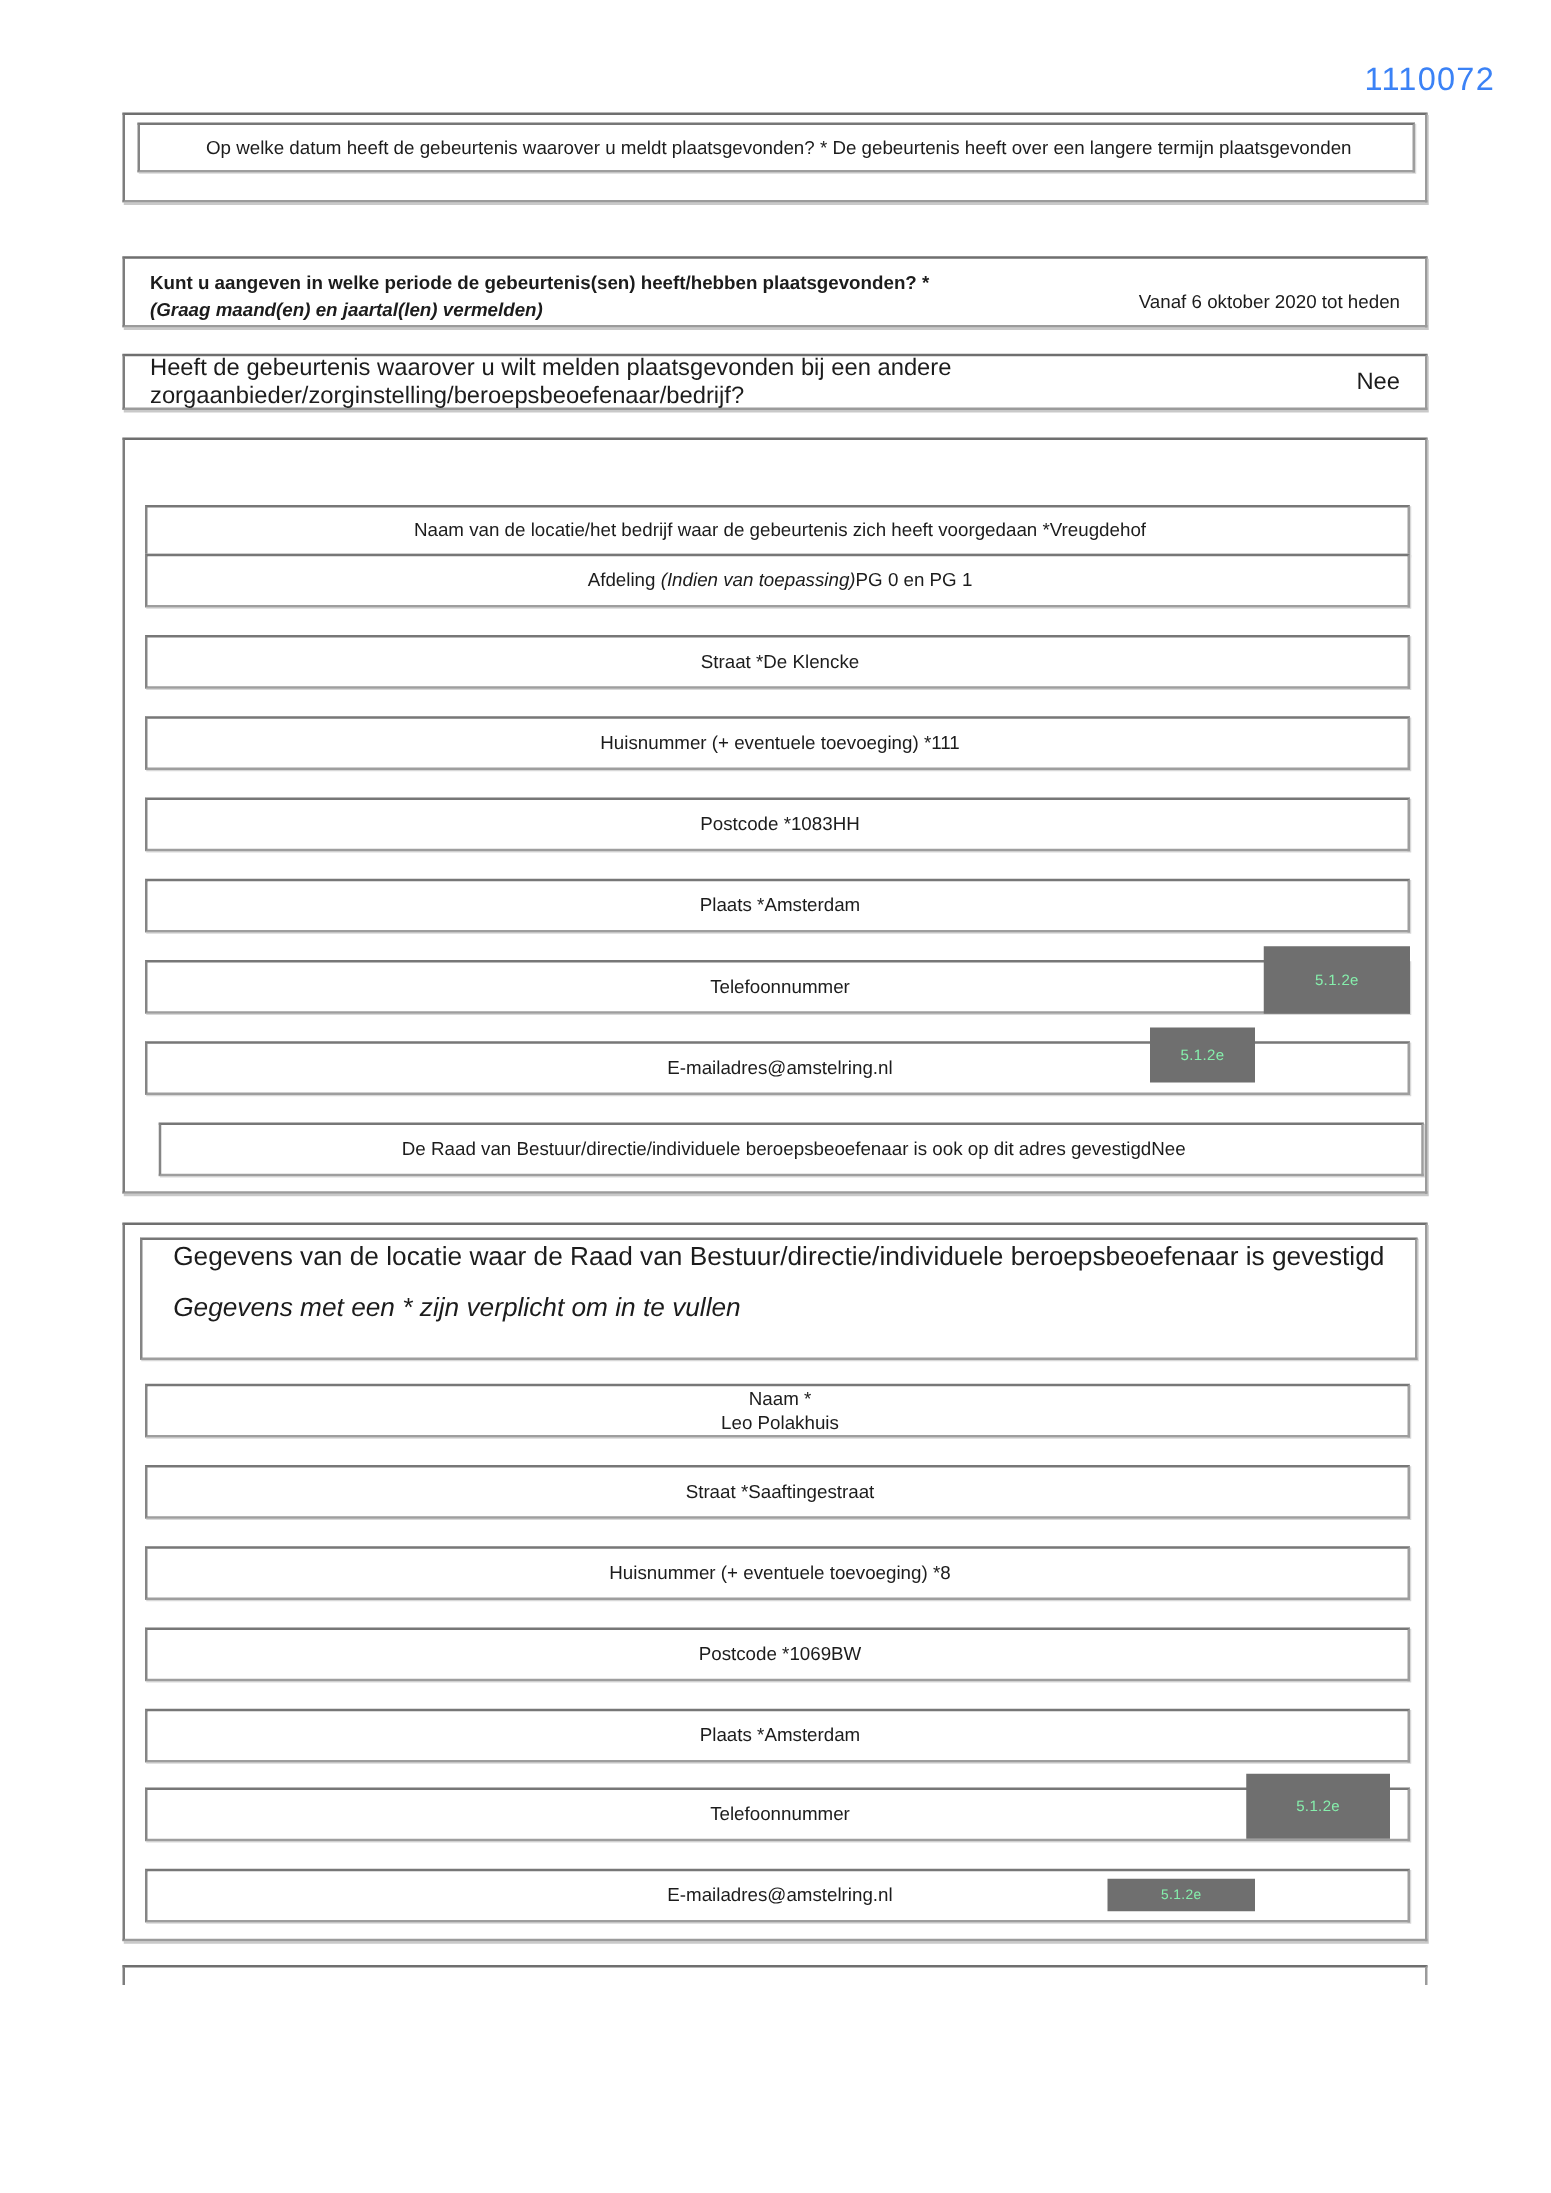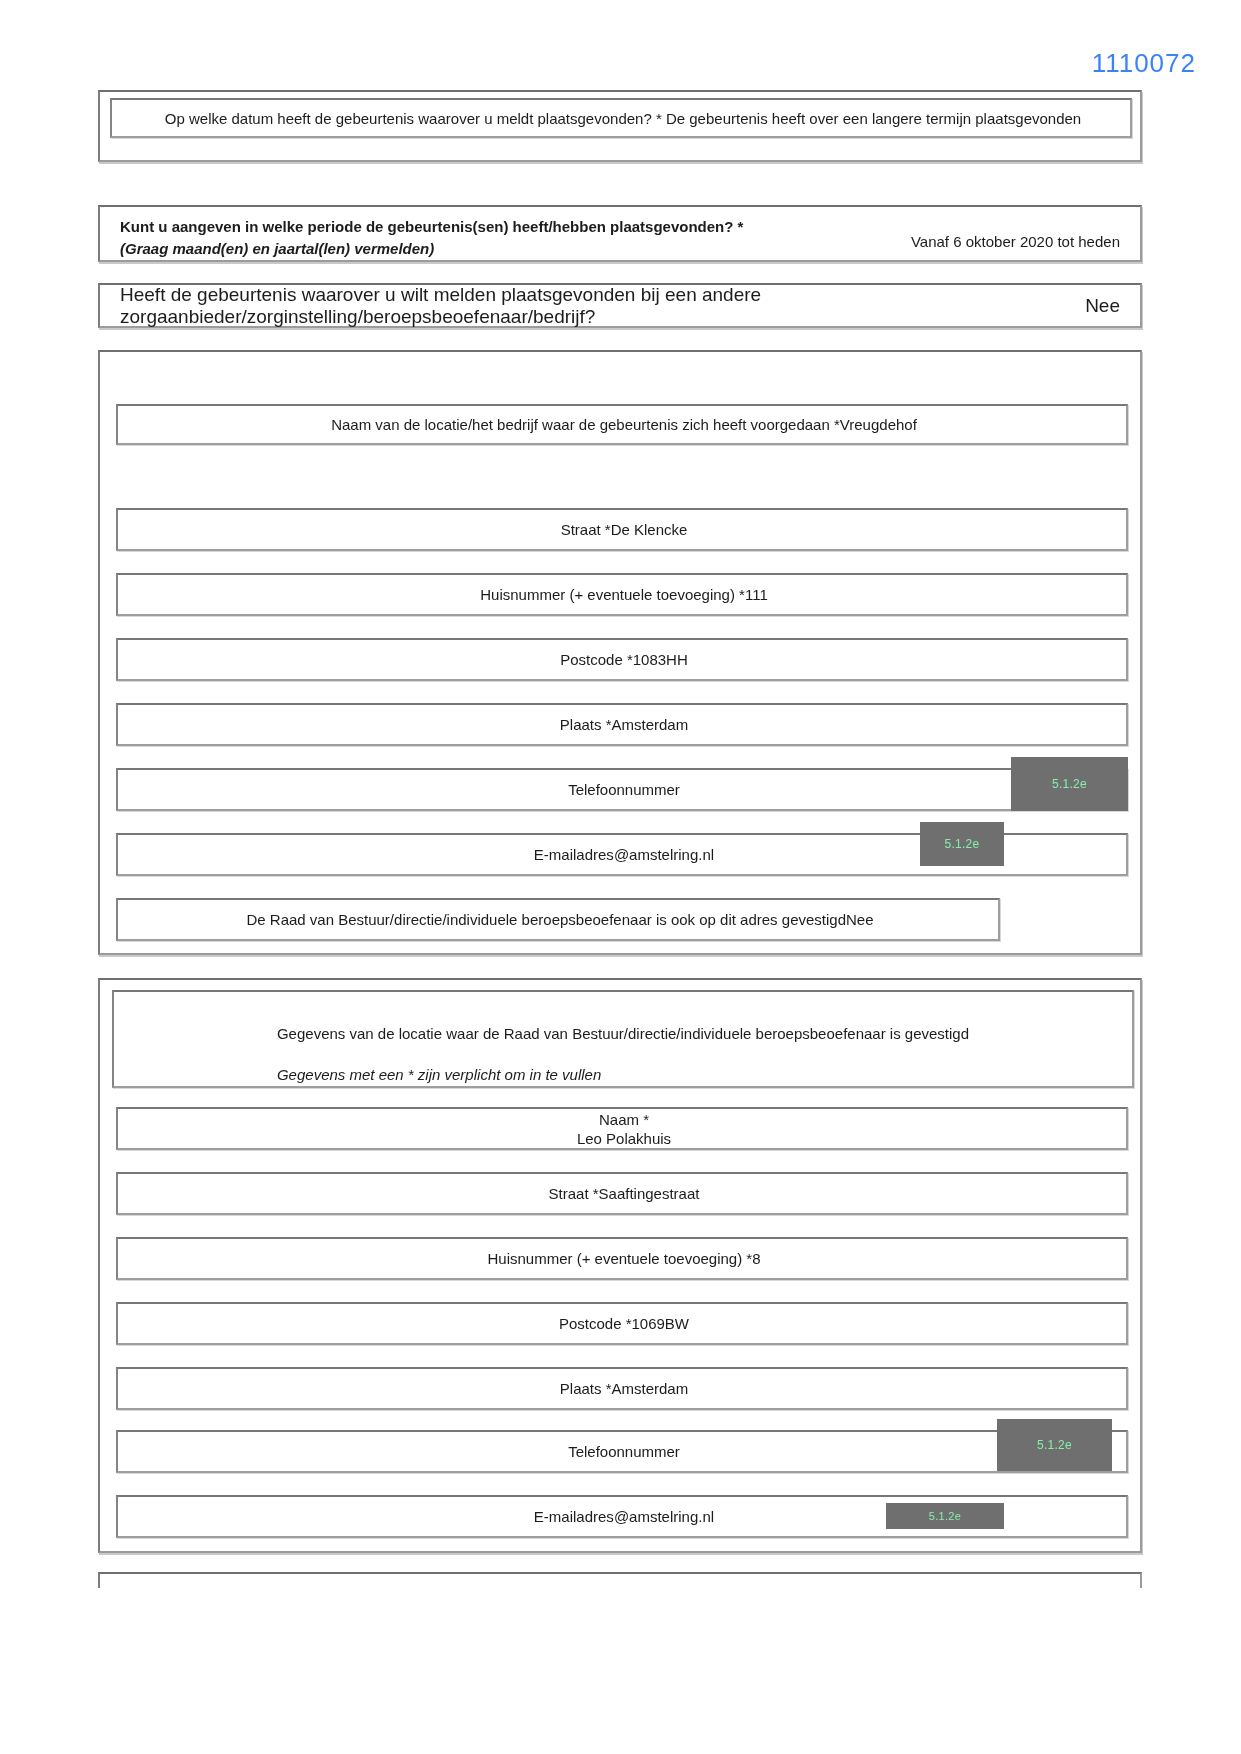--- a/index.html
+++ b/index.html
@@ -26,21 +26,21 @@
   }
   .row .label{white-space:nowrap;}
   .row .value{white-space:nowrap;text-align:right;}
   .italic{font-style:italic;}
   .qbox-single{
     display:flex;align-items:center;justify-content:space-between;
     padding:0 20px;font-size:19px;
   }
   .q2-lines{padding:9px 20px 0 20px;font-size:15px;line-height:22px;font-weight:bold;}
   .q2-answer{position:absolute;right:20px;bottom:10px;font-size:15px;white-space:nowrap;}
-  .sec-head{padding:32px 18px 0 18px;font-size:15px;line-height:19px;}
+  .sec-head{padding:4px 18px 0 18px;font-size:21px;line-height:19px;}
   .sec-head .note{margin-top:22px;}
   .redact{
     position:absolute;display:flex;align-items:center;justify-content:center;
     color:#86efac;font-size:12px;letter-spacing:0.3px;
   }
   .red-d-tel{right:-2px;top:-13px;width:117px;height:54px;}
   .red-d-mail{right:122px;top:-13px;width:84px;height:44px;}
   .red-e-tel{right:14px;top:-13px;width:115px;height:52px;}
   .red-e-mail{right:122px;top:6px;width:118px;height:26px;font-size:11px;}
   .partial-box{
@@ -74,20 +74,24 @@
     <span class="value">Nee</span>
   </div>
 
   <div class="obox" style="left:98px;top:350px;width:1044px;height:605px;">
 
     <div class="row" style="left:16px;top:26px;width:1012px;height:41px;margin-top:26px;">
       <span class="label">Naam van de locatie/het bedrijf waar de gebeurtenis zich heeft voorgedaan *</span>
       <span class="value">Vreugdehof</span>
     </div>
 
+    <div class="row" style="left:16px;top:91px;width:1012px;height:43px;">
+      <span class="label"><span>Afdeling</span>&nbsp;<span class="italic">(Indien van toepassing)</span></span>
+      <span class="value">PG 0 en PG 1</span>
+    </div>
 
     <div class="row" style="left:16px;top:156px;width:1012px;height:43px;">
       <span class="label">Straat *</span>
       <span class="value">De Klencke</span>
     </div>
 
     <div class="row" style="left:16px;top:221px;width:1012px;height:43px;">
       <span class="label">Huisnummer (+ eventuele toevoeging) *</span>
       <span class="value">111</span>
     </div>
@@ -106,21 +110,21 @@
       <span class="label">Telefoonnummer</span>
       <div class="redact red-d-tel" style="background:#6f6f6f;">5.1.2e</div>
     </div>
 
     <div class="row" style="left:16px;top:481px;width:1012px;height:43px;">
       <span class="label">E-mailadres</span>
       <span class="value">@amstelring.nl</span>
       <div class="redact red-d-mail" style="background:#6f6f6f;">5.1.2e</div>
     </div>
 
-    <div class="row" style="left:16px;top:546px;width:884px;height:43px;">
+    <div class="row" style="left:27px;top:546px;width:1012px;height:43px;">
       <span class="label">De Raad van Bestuur/directie/individuele beroepsbeoefenaar is ook op dit adres gevestigd</span>
       <span class="value">Nee</span>
     </div>
   </div>
 
   <div class="obox" style="left:98px;top:978px;width:1044px;height:575px;">
 
     <div class="row" style="left:12px;top:10px;width:1022px;height:98px;align-items:flex-start;padding:0;">
       <div class="sec-head">
         <div>Gegevens van de locatie waar de Raad van Bestuur/directie/individuele beroepsbeoefenaar is gevestigd</div>

